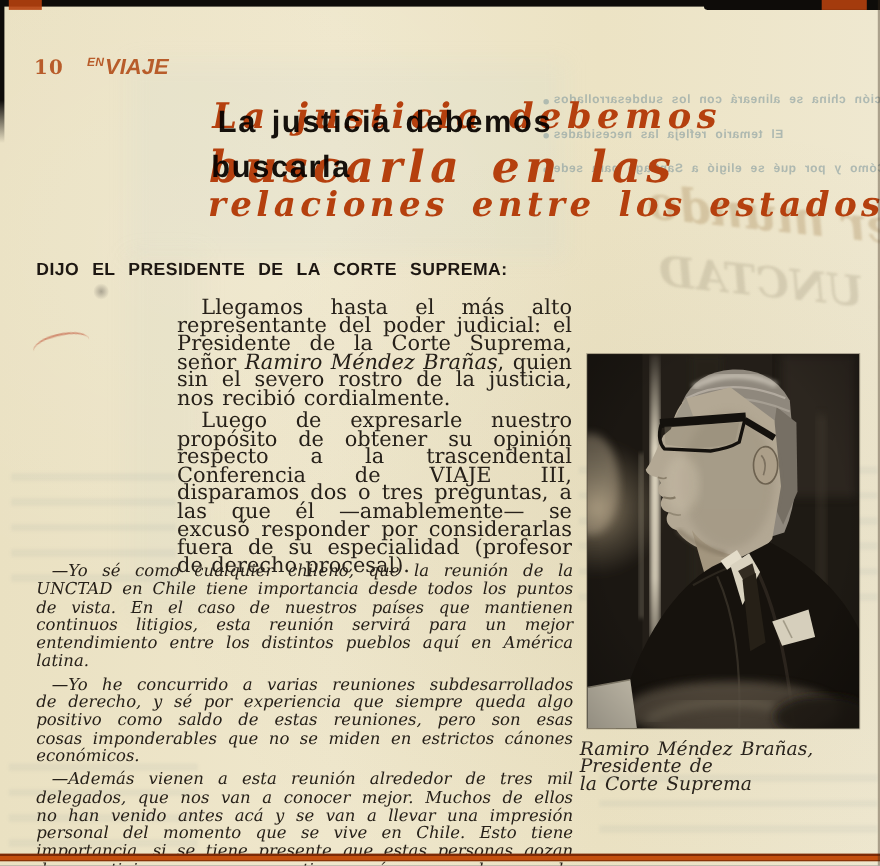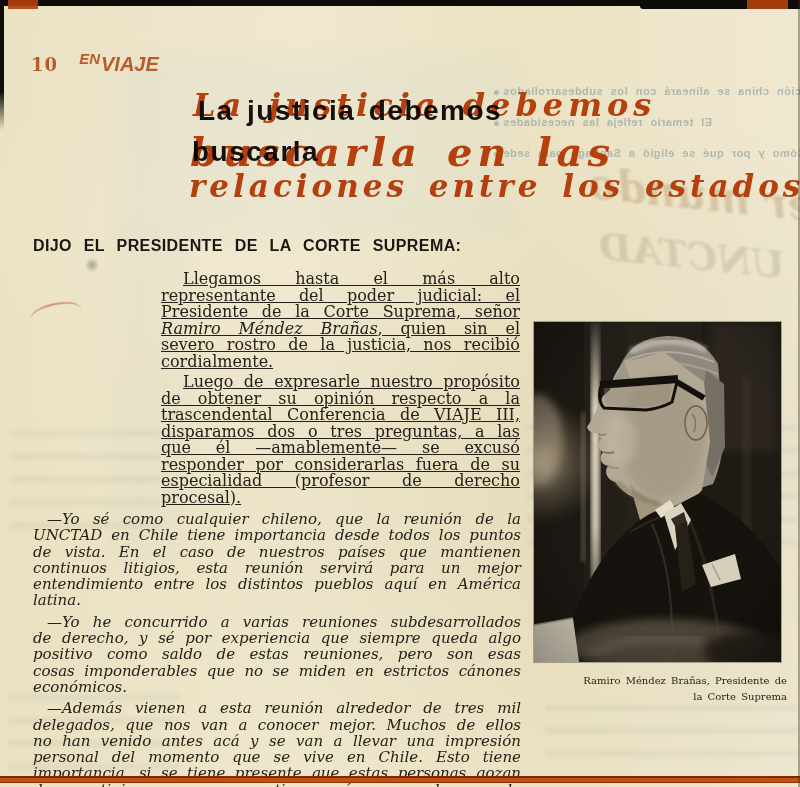--- a/index.html
+++ b/index.html
@@ -35,53 +35,53 @@
     background:repeating-linear-gradient(180deg,rgba(128,148,148,.16) 0 7px,rgba(0,0,0,0) 7px 23px);}
   .gs-left{left:10px;top:430px;width:150px;height:100px;}
   .gs-right{left:526px;top:424px;width:272px;height:128px;}
   .gs-bl{left:8px;top:694px;width:172px;height:84px;}
   .gs-br{left:545px;top:704px;width:253px;height:68px;}
 
   
   .masthead{position:absolute;left:31px;top:50px;color:var(--logo,#b85c2a);}
   .pagenum{font:700 18px "DejaVu Serif",serif;letter-spacing:1px;}
   .logo{margin-left:16px;font-style:italic;font-weight:700;font-family:"Liberation Sans",sans-serif;}
-  .logo-en{font-size:15px;vertical-align:7px;margin-right:1px;}
+  .logo-en{font-size:11px;vertical-align:7px;margin-right:1px;}
   .logo-viaje{font-size:20px;letter-spacing:0;}
 
   
   .t-red{position:absolute;font-family:"DejaVu Serif",serif;font-style:italic;font-weight:700;
     color:var(--accent,#b5400e);white-space:nowrap;}
   .t-red.r1{left:193px;top:86px;font-size:32px;letter-spacing:5px;word-spacing:6px;}
   .t-red.r2{left:190px;top:128px;font-size:40px;letter-spacing:5px;word-spacing:6px;}
   .t-red.r3{left:189px;top:168px;font-size:31px;letter-spacing:4px;word-spacing:6px;}
   .t-black{position:absolute;font-family:"Liberation Sans",sans-serif;font-weight:700;
     color:#17120e;white-space:nowrap;mix-blend-mode:multiply;}
   .t-black.b1{left:198px;top:95px;font-size:28px;letter-spacing:1.5px;word-spacing:4px;}
   .t-black.b2{left:192px;top:136px;font-size:28px;letter-spacing:1.5px;}
 
   .kicker{position:absolute;left:33px;top:237px;margin:0;
     font:700 16px "Liberation Sans",sans-serif;color:#1d1712;letter-spacing:.4px;word-spacing:7px;text-align:center;}
 
   
   .col-narrow{position:absolute;left:161px;top:271px;width:359px;
-    font-size:16px;line-height:16.5px;color:var(--ink,#262019);text-align:justify;word-spacing:1.5px;text-decoration:underline;}
+    font-size:19px;line-height:16.5px;color:var(--ink,#262019);text-align:justify;word-spacing:1.5px;}
   .col-narrow p{margin:0 0 4px;text-indent:22px;}
   .col-narrow em{font-style:italic;}
   .col-quotes{position:absolute;left:33px;top:511px;width:488px;
     font-size:15px;line-height:16.3px;font-style:italic;color:var(--ink,#262019);
     text-align:justify;word-spacing:4px;}
   .col-quotes p{margin:0 0 5px;text-indent:14px;}
 
   
   .photo{position:absolute;left:534px;top:322px;width:247px;height:340px;
     background:#231e18;box-shadow:0 0 0 1px rgba(40,32,22,.35);}
   .photo svg{display:block;}
-  .caption{position:absolute;left:527px;top:673px;width:260px;text-align:right;
-    font-size:10px;line-height:16px;color:#2a241d;word-spacing:2px;}
+  .caption{position:absolute;left:527px;top:673px;width:260px;text-align:left;
+    font-style:italic;font-size:17px;line-height:16px;color:#2a241d;word-spacing:2px;}
 
   
   .pen-mark{position:absolute;left:30px;top:303px;width:52px;height:20px;
     border-top:2px solid rgba(186,62,34,.5);border-radius:50% 60% 0 0;
     transform:rotate(-14deg);filter:blur(.4px);}
   .smudge{position:absolute;left:85px;top:257px;width:14px;height:16px;border-radius:50%;
     background:radial-gradient(circle,rgba(90,85,78,.45),rgba(90,85,78,0) 70%);}
 
   .bottom-rule{position:absolute;left:0;top:776px;width:800px;height:7px;
     background:linear-gradient(#7c2a06 0 2px,var(--rule,#c44f0e) 2px 6px,#8a3408 6px 7px);}

